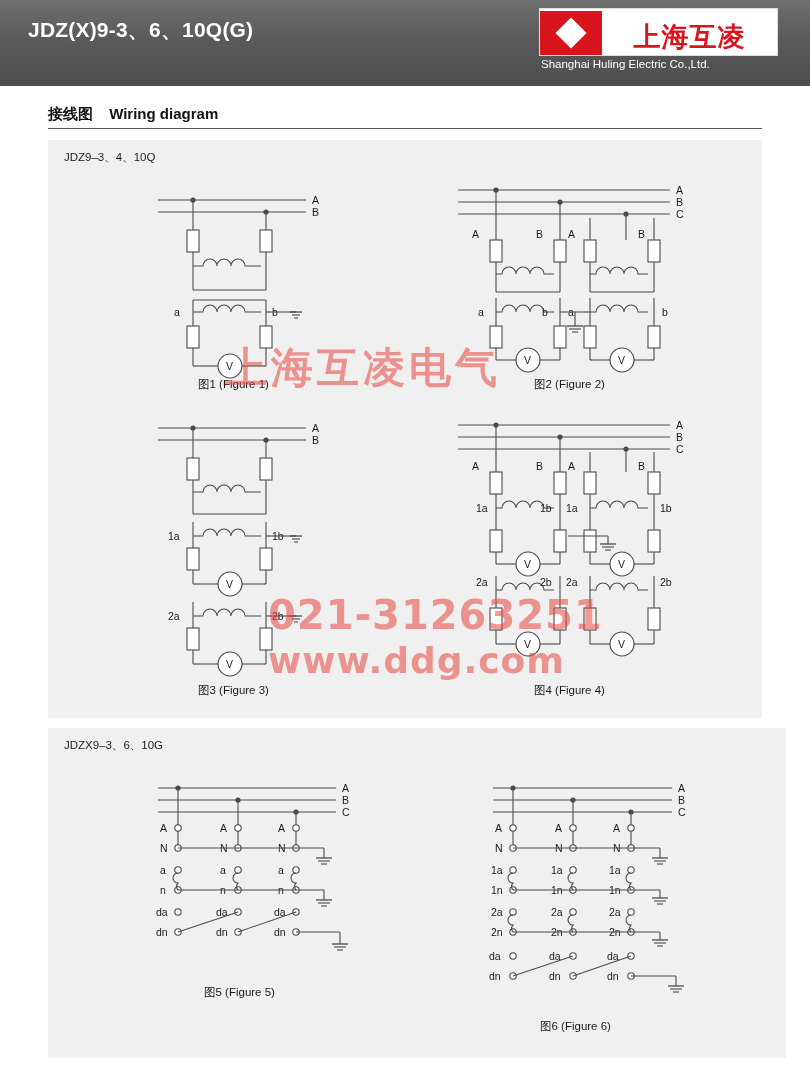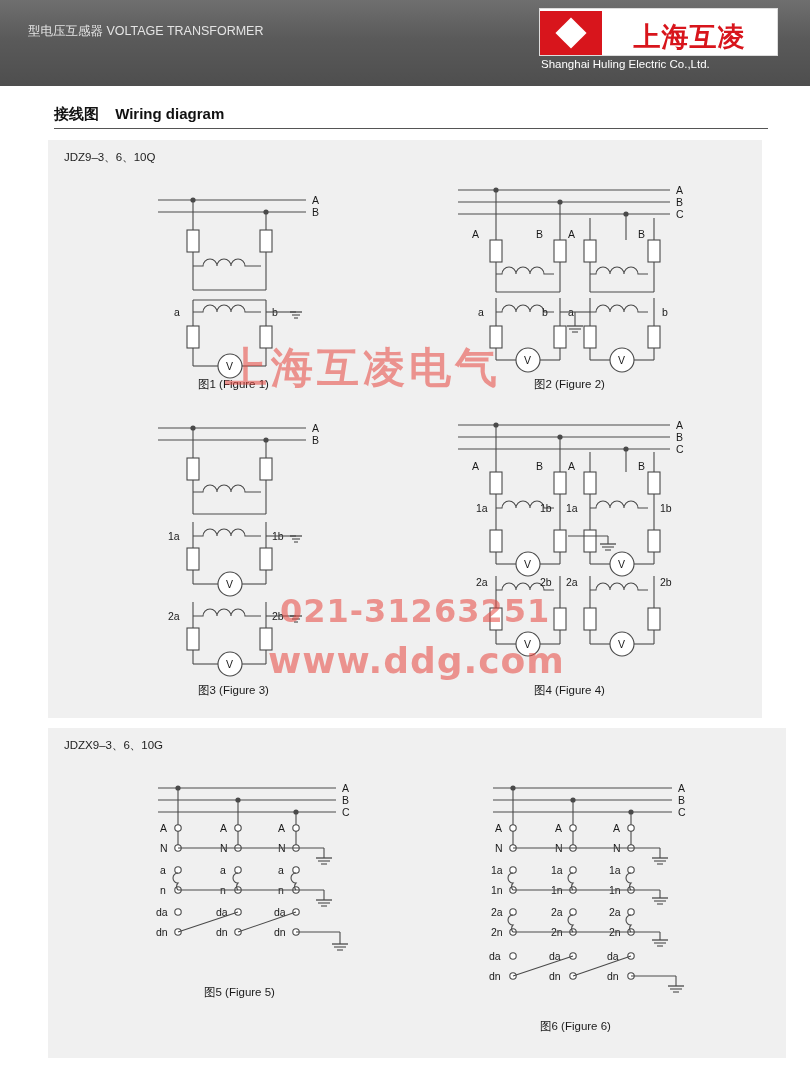--- a/index.html
+++ b/index.html
@@ -42,21 +42,21 @@
     font-family:"DejaVu Sans", sans-serif;letter-spacing:1px;
   }
   .logo-en{
     position:absolute;right:32px;top:58px;width:237px;text-align:left;
     color:#ffffff;font-size:11.5px;
   }
   
   .sec-title{
     position:absolute;left:48px;top:105px;width:714px;
     padding-bottom:4px;border-bottom:1.5px solid #555;
-    font-size:15px;color:#111;margin-left:6px;
+    font-size:15px;color:#111;
   }
   .sec-title .cn{font-weight:bold;}
   .sec-title .en{font-weight:bold;margin-left:12px;}
   
   .panel{
     position:absolute;background:#f0f0f0;
   }
   #panel-top{left:48px;top:140px;width:714px;height:578px;}
   #panel-bottom{left:48px;top:728px;width:738px;height:330px;}
   .panel-label{
@@ -70,46 +70,46 @@
   .dot{fill:#4a4a4a;}
   .ocirc{fill:#ffffff;stroke:#4a4a4a;stroke-width:1.1;}
   .lbl{font-family:"Liberation Sans",sans-serif;font-size:10.5px;fill:#1a1a1a;}
   .figcap{font-family:"Liberation Sans",sans-serif;font-size:11.5px;fill:#1a1a1a;}
   
   .wm{
     position:absolute;color:#e8473f;opacity:.55;pointer-events:none;
     font-family:"DejaVu Sans",sans-serif;font-weight:bold;white-space:nowrap;
   }
   #wm-cn{left:178px;top:340px;font-size:42px;letter-spacing:4px;margin-left:47px;}
-  #wm-phone{left:280px;top:592px;font-size:32px;letter-spacing:1px;}
+  #wm-phone{left:268px;top:592px;font-size:40px;letter-spacing:1px;}
   #wm-site{left:268px;top:640px;font-size:36px;letter-spacing:1px;}
 </style>
 </head>
 <body>
 
 <div class="header">
   <div class="bar-left">
-    <div class="subtitle">型电压互感器 VOLTAGE TRANSFORMER</div>
+    <div class="title">JDZ(X)9-3、6、10Q(G)</div>
   </div>
   <div class="logo-box">
     <div class="logo-red">
       <div class="logo-diamond"></div>
     </div>
     <div class="logo-cn">上海互凌</div>
   </div>
   <div class="logo-en">Shanghai Huling Electric Co.,Ltd.</div>
 </div>
 
 <div class="sec-title">
   <span class="cn">接线图</span>
   <span class="en">Wiring diagram</span>
 </div>
 
 <div class="panel" id="panel-top">
-  <div class="panel-label">JDZ9–3、6、10Q</div>
+  <div class="panel-label">JDZ9–3、4、10Q</div>
 
   <svg width="714" height="578">
 
     <g>
 
       <line class="wire" x1="110" y1="60" x2="258" y2="60"></line>
       <line class="wire" x1="110" y1="72" x2="258" y2="72"></line>
       <text class="lbl" x="264" y="64">A</text>
       <text class="lbl" x="264" y="76">B</text>
       <circle class="dot" cx="145" cy="60" r="2.6"></circle>

